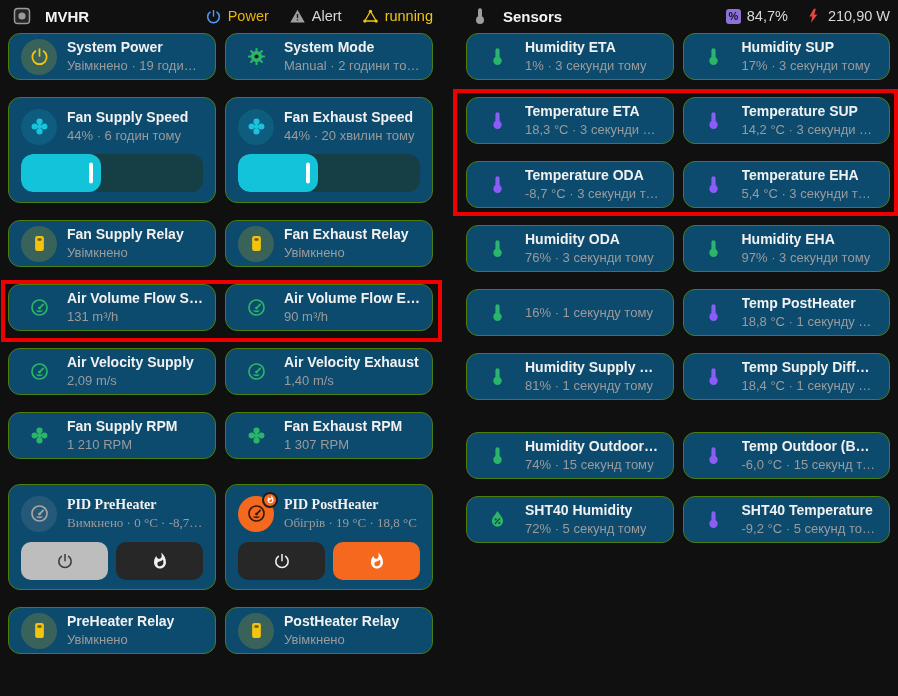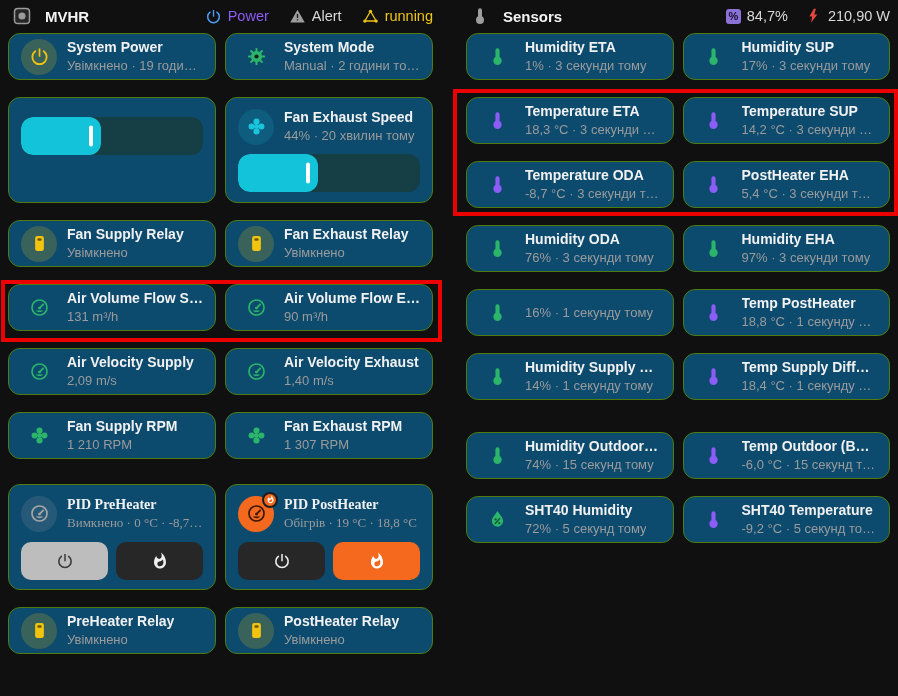--- a/index.html
+++ b/index.html
@@ -83,21 +83,21 @@
       </span>
     <span class="hdr-title">MVHR</span>
     <div class="chips" id="left-chips">
         <div class="chip">
           <span class="chip-ic" style="color: rgb(79, 156, 247);">
             <svg width="17" height="17" viewBox="0 0 24 24">
               <path d="M11 2.8h2v9.4h-2z" fill="currentColor"></path>
               <path d="M7.2 5.9a8.2 8.2 0 1 0 9.6 0" fill="none" stroke="currentColor" stroke-width="2.1" stroke-linecap="round"></path>
             </svg>
           </span>
-          <span class="chip-label" style="color: #8b5cf6;">Power</span>
+          <span class="chip-label" style="color: #eab308;">Power</span>
         </div>
         <div class="chip">
           <span class="chip-ic" style="color: rgb(158, 158, 158);">
             <svg width="17" height="17" viewBox="0 0 24 24">
               <path d="M12 2.6 22.2 20.4H1.8Z" fill="currentColor"></path>
               <rect x="11" y="8.6" width="2" height="5.6" rx="0.6" fill="#1b1b1b"></rect>
               <rect x="11" y="15.8" width="2" height="2" rx="0.5" fill="#1b1b1b"></rect>
             </svg>
           </span>
           <span class="chip-label" style="color: rgb(217, 217, 217);">Alert</span>
@@ -147,20 +147,37 @@
             </span>
             <div class="texts">
               <div class="c-title">System Mode</div>
               <div class="c-sub">Manual · 2 години тому</div>
             </div>
           </div>
         </div>
       </div>
       <div class="row">
         <div class="card tall">
+          <div class="card-row">
+            <span class="icon-wrap" style="color: rgb(24, 197, 220); background: rgba(24, 197, 220, 0.15);">
+              <svg width="21" height="21" viewBox="0 0 24 24">
+                <g fill="currentColor">
+                  <circle cx="12" cy="6.4" r="3.5"></circle>
+                  <circle cx="17.6" cy="12" r="3.5"></circle>
+                  <circle cx="12" cy="17.6" r="3.5"></circle>
+                  <circle cx="6.4" cy="12" r="3.5"></circle>
+                  <circle cx="12" cy="12" r="2.8"></circle>
+                </g>
+              </svg>
+            </span>
+            <div class="texts">
+              <div class="c-title">Fan Supply Speed</div>
+              <div class="c-sub">44% · 6 годин тому</div>
+            </div>
+          </div>
           <div class="slider" style="background: rgb(22, 62, 69);">
             <div class="slider-fill" style="width: 44%; background: rgb(18, 195, 218);"></div>
             <div class="slider-handle" style="left: calc(44% - 12px);"></div>
           </div>
         </div>
         <div class="card tall">
           <div class="card-row">
             <span class="icon-wrap" style="color: rgb(24, 197, 220); background: rgba(24, 197, 220, 0.15);">
               <svg width="21" height="21" viewBox="0 0 24 24">
                 <g fill="currentColor">
@@ -529,21 +546,21 @@
         </div>
         <div class="card">
           <div class="card-row">
             <span class="icon-wrap" style="color: rgb(139, 92, 246);">
               <svg width="21" height="21" viewBox="0 0 24 24">
                 <rect x="9.6" y="2.6" width="4.8" height="12" rx="2.4" fill="currentColor"></rect>
                 <circle cx="12" cy="16.8" r="4.8" fill="currentColor"></circle>
               </svg>
             </span>
             <div class="texts">
-              <div class="c-title">PostHeater EHA</div>
+              <div class="c-title">Temperature EHA</div>
               <div class="c-sub">5,4 °C · 3 секунди тому</div>
             </div>
           </div>
         </div>
       </div>
       <div class="row">
         <div class="card">
           <div class="card-row">
             <span class="icon-wrap" style="color: rgb(43, 181, 106);">
               <svg width="21" height="21" viewBox="0 0 24 24">
@@ -605,21 +622,21 @@
         <div class="card">
           <div class="card-row">
             <span class="icon-wrap" style="color: rgb(43, 181, 106);">
               <svg width="21" height="21" viewBox="0 0 24 24">
                 <rect x="9.6" y="2.6" width="4.8" height="12" rx="2.4" fill="currentColor"></rect>
                 <circle cx="12" cy="16.8" r="4.8" fill="currentColor"></circle>
               </svg>
             </span>
             <div class="texts">
               <div class="c-title">Humidity Supply Diff…</div>
-              <div class="c-sub">14% · 1 секунду тому</div>
+              <div class="c-sub">81% · 1 секунду тому</div>
             </div>
           </div>
         </div>
         <div class="card">
           <div class="card-row">
             <span class="icon-wrap" style="color: rgb(139, 92, 246);">
               <svg width="21" height="21" viewBox="0 0 24 24">
                 <rect x="9.6" y="2.6" width="4.8" height="12" rx="2.4" fill="currentColor"></rect>
                 <circle cx="12" cy="16.8" r="4.8" fill="currentColor"></circle>
               </svg>

